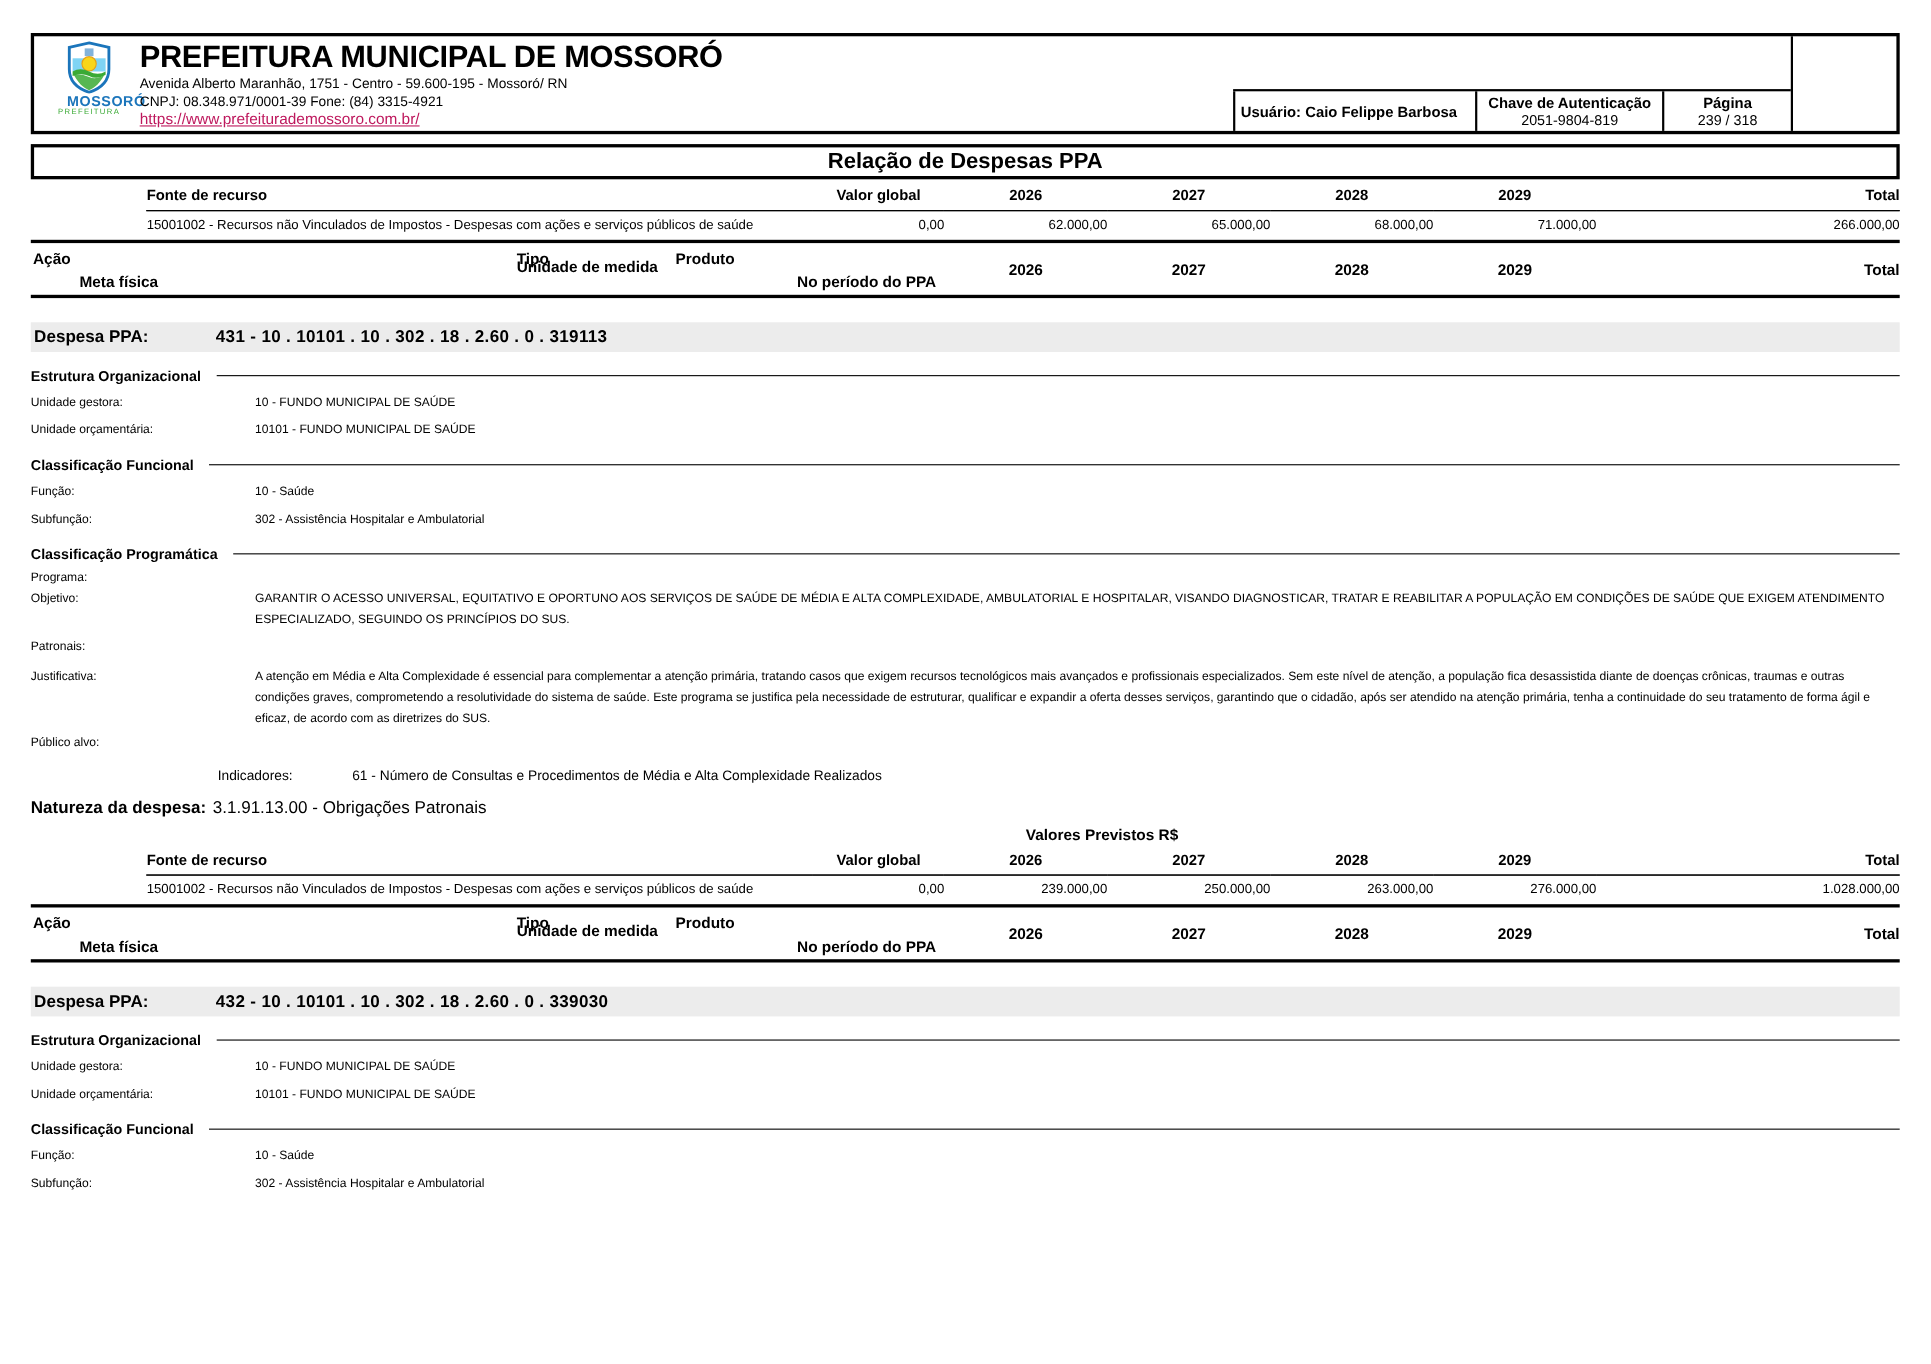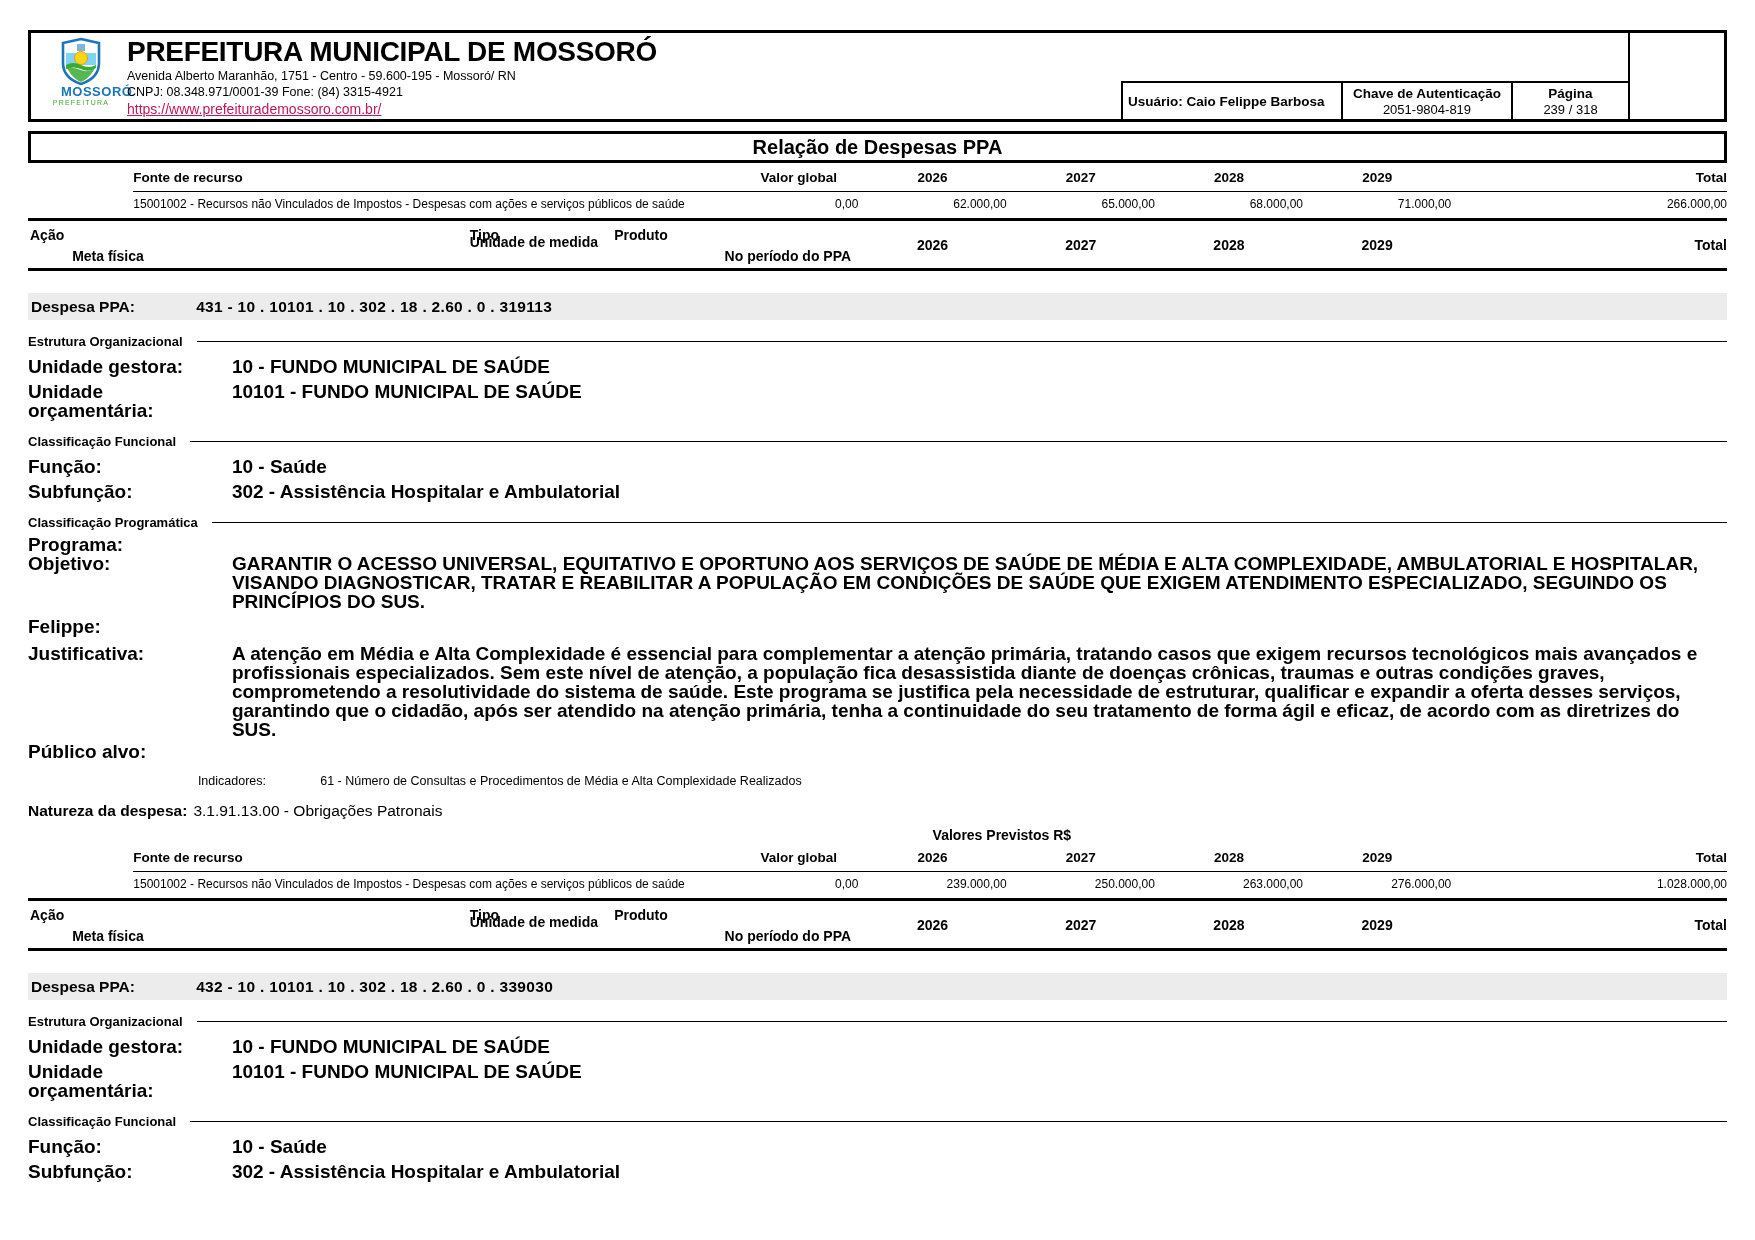--- a/index.html
+++ b/index.html
@@ -65,21 +65,21 @@
 
   
   .dbar { position:relative; margin-top:22px; height:27px; background:#ececec; display:flex; align-items:center; }
   .dlbl { font-weight:bold; font-size:15.5px; padding-left:3px; }
   .dcode { position:absolute; left:9.9%; font-weight:bold; font-size:15.5px; letter-spacing:.3px; }
 
   
   .shead { display:flex; align-items:center; margin-top:11px; height:20px; }
   .shead-t { font-weight:bold; font-size:13px; white-space:nowrap; }
   .shead-line { flex:1; border-top:1.5px solid #000; margin-left:14px; }
-  .frow { display:flex; margin-top:6px; font-size:19px; line-height:19px;font-weight:bold; }
+  .frow { display:flex; margin-top:6px; font-size:11px; line-height:19px; }
   .frow .lbl { width:12%; flex:0 0 12%; }
   .frow .val { flex:1; }
   .irow { display:flex; margin-top:12px; font-size:12.5px; line-height:16px; }
   .irow .ilbl { margin-left:10%; width:7.2%; flex:0 0 7.2%; }
   .irow .ival { flex:1; }
   .nrow { margin-top:12px; font-size:15.5px; line-height:20px; }
   .nrow .nlbl { font-weight:bold; margin-right:6px; }
   .valores { width:93.8%; margin-left:6.2%; margin-top:6px; text-align:center; text-indent:9%; font-weight:bold; font-size:14px; }
 </style>
 </head>
@@ -218,21 +218,21 @@
       <span class="shead-line"></span>
   </div>
   <div class="frow" style="margin-top:3px">
     <span class="lbl">Programa:</span>
   </div>
   <div class="frow" style="margin-top:0">
     <span class="lbl">Objetivo:</span>
     <span class="val">GARANTIR O ACESSO UNIVERSAL, EQUITATIVO E OPORTUNO AOS SERVIÇOS DE SAÚDE DE MÉDIA E ALTA COMPLEXIDADE, AMBULATORIAL E HOSPITALAR, VISANDO DIAGNOSTICAR, TRATAR E REABILITAR A POPULAÇÃO EM CONDIÇÕES DE SAÚDE QUE EXIGEM ATENDIMENTO ESPECIALIZADO, SEGUINDO OS PRINCÍPIOS DO SUS.</span>
   </div>
   <div class="frow">
-    <span class="lbl">Felippe:</span>
+    <span class="lbl">Patronais:</span>
     <span class="val"></span>
   </div>
   <div class="frow" style="margin-top:8px">
     <span class="lbl">Justificativa:</span>
     <span class="val">A atenção em Média e Alta Complexidade é essencial para complementar a atenção primária, tratando casos que exigem recursos tecnológicos mais avançados e profissionais especializados. Sem este nível de atenção, a população fica desassistida diante de doenças crônicas, traumas e outras condições graves, comprometendo a resolutividade do sistema de saúde. Este programa se justifica pela necessidade de estruturar, qualificar e expandir a oferta desses serviços, garantindo que o cidadão, após ser atendido na atenção primária, tenha a continuidade do seu tratamento de forma ágil e eficaz, de acordo com as diretrizes do SUS.</span>
   </div>
   <div class="frow" style="margin-top:3px">
     <span class="lbl">Público alvo:</span>
   </div>
 

